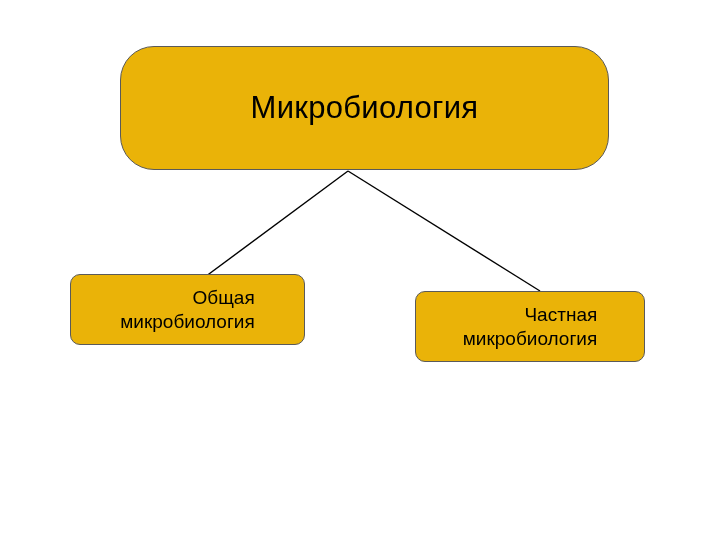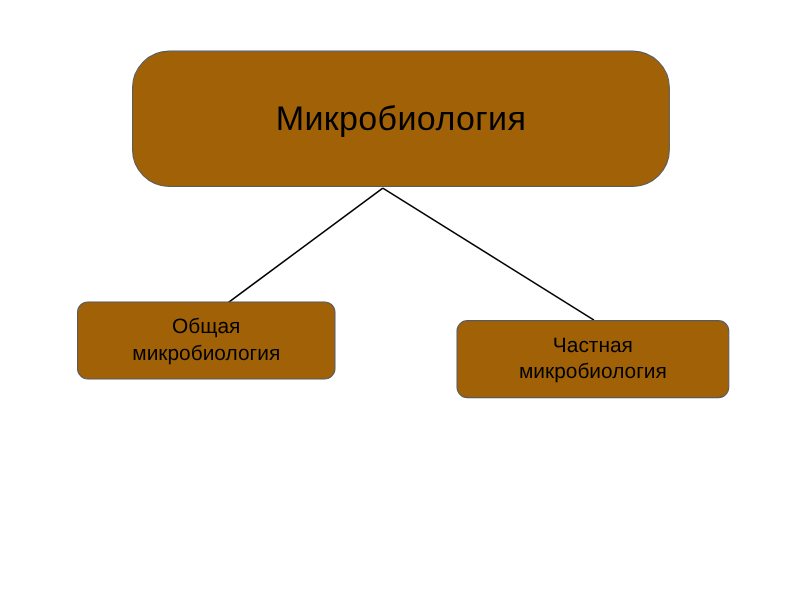--- a/index.html
+++ b/index.html
@@ -18,26 +18,26 @@
   .connector-layer {
     position: absolute;
     left: 0;
     top: 0;
     width: 720px;
     height: 540px;
   }
   .node {
     position: absolute;
     box-sizing: border-box;
-    background: #a16207;
+    background: #eab308;
     border: 1px solid #5a5a5a;
     display: flex;
     align-items: center;
     justify-content: center;
-    text-align: center;
+    text-align: right;
     color: #000000;
   }
   .node-root {
     left: 120px;
     top: 46px;
     width: 489px;
     height: 124px;
     border-radius: 34px;
     font-size: 31px;
     line-height: 1.15;
@@ -50,21 +50,21 @@
   }
   .node-left {
     left: 70px;
     top: 274px;
     width: 235px;
     height: 71px;
   }
   .node-right {
     left: 415px;
     top: 291px;
-    width: 248px;
+    width: 230px;
     height: 71px;
   }
   .node-label {
     display: block;
     white-space: pre-line;
   }
 </style>
 </head>
 <body>
 

